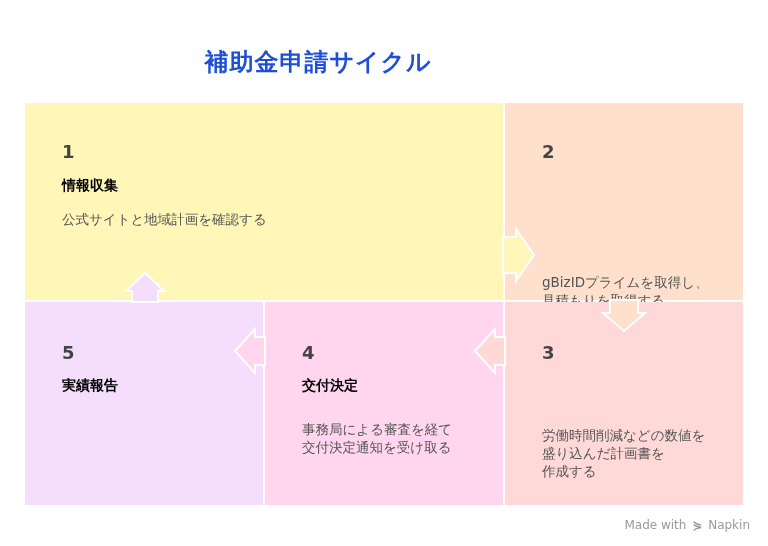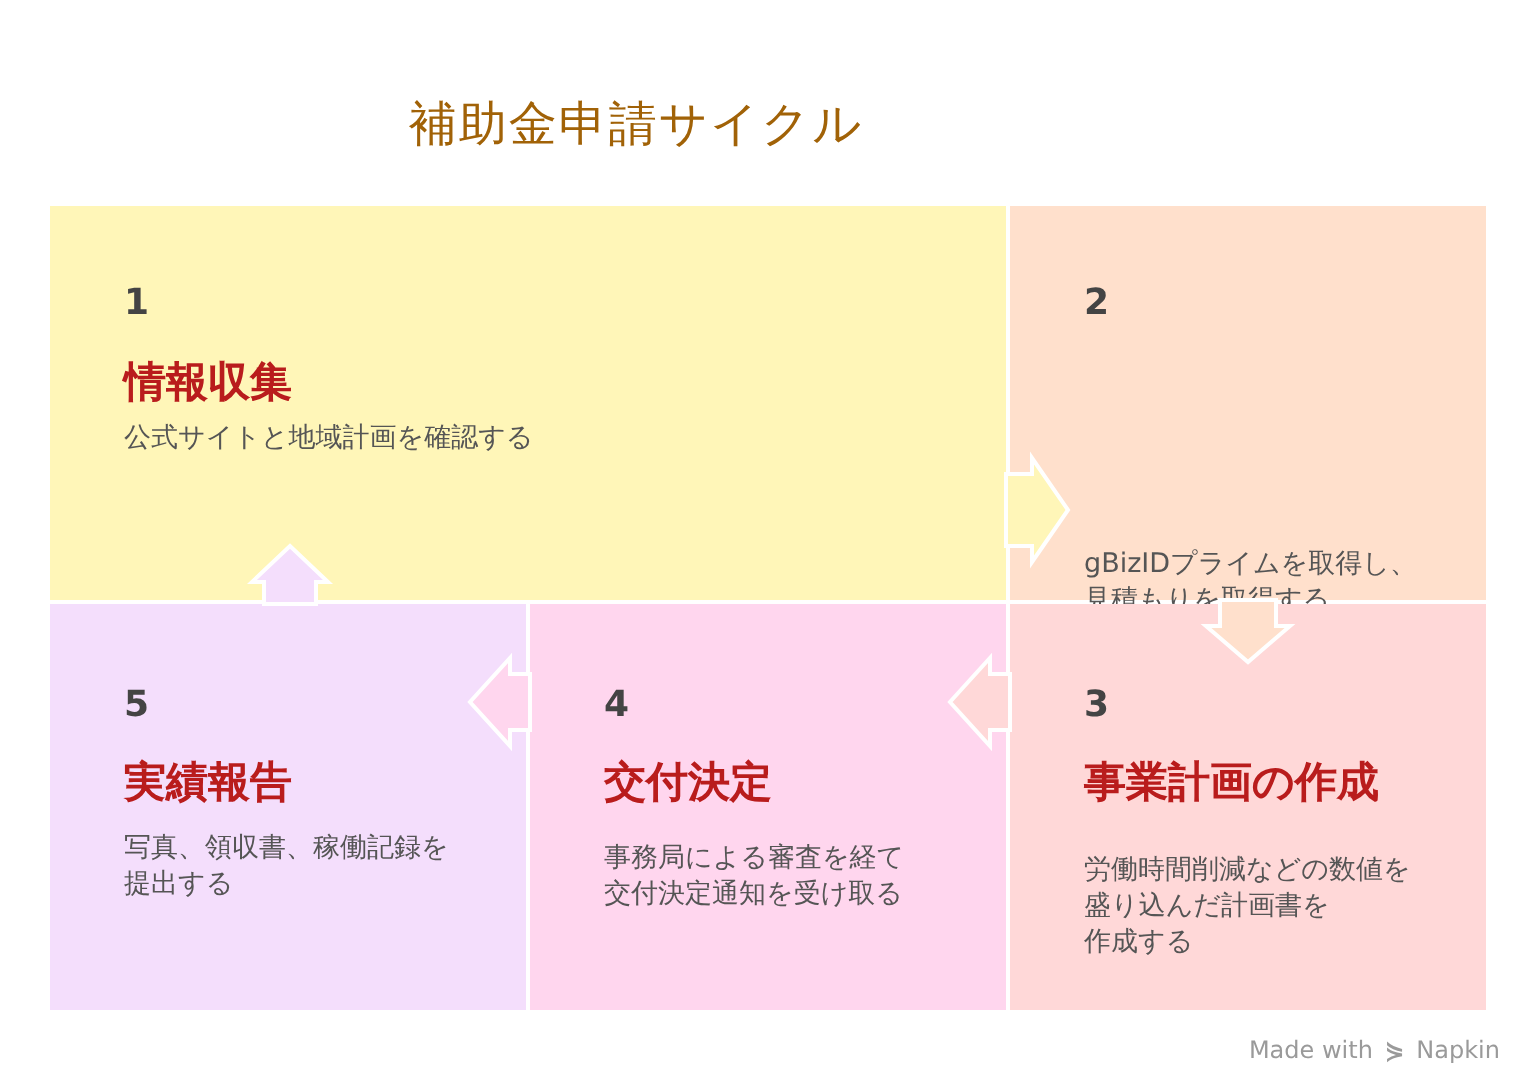--- a/index.html
+++ b/index.html
@@ -2,25 +2,25 @@
 <html><head>
 <meta charset="utf-8">
 <style>
   html, body { margin: 0; padding: 0; }
   body {
     width: 768px; height: 546px; background: #ffffff; position: relative; overflow: hidden;
     font-family: "DejaVu Sans", "Liberation Sans", sans-serif; color: #484848;
   }
   .title {
     position: absolute; left: 0; top: 46px; width: 636px; text-align: center;
-    font-size: 24px; font-weight: normal; color: #a16207; letter-spacing: 1px;
+    font-size: 24px; font-weight: bold; color: #1d4ed8; letter-spacing: 1px;
   }
   .cell { position: absolute; box-sizing: border-box; }
   .num { position: absolute; font-size: 18px; font-weight: bold; color: #444; }
-  .head { position: absolute; font-size: 21px; font-weight: bold; color: #b91c1c; white-space: nowrap; }
+  .head { position: absolute; font-size: 14px; font-weight: bold; color: #000000; white-space: nowrap; }
   .desc { position: absolute; font-size: 13.5px; line-height: 18px; color: #555; white-space: pre-line; }
   svg.arrows { position: absolute; left: 0; top: 0; }
   .footer {
     position: absolute; right: 18px; top: 518px; font-size: 12px; color: #9a9a9a;
   }
   .footer .logo { display: inline-block; margin: 0 2px; font-weight: bold; color: #9a9a9a; }
 </style>
 </head>
 <body>
 
@@ -33,38 +33,35 @@
 </div>
 
 <div class="cell" style="left:505px; top:103px; width:238px; height:197px; background:#FFE0CC;">
   <div class="num" style="left:37px; top:38px;">2</div>
   <div class="desc" style="left:37px; top:122px;margin-top:48px;">gBizIDプライムを取得し、
 見積もりを取得する</div>
 </div>
 
 <div class="cell" style="left:505px; top:302px; width:238px; height:203px; background:#FFD8D8;">
   <div class="num" style="left:37px; top:40px;">3</div>
-  <div class="head" style="left:37px; top:75px;">事業計画の作成</div>
   <div class="desc" style="left:37px; top:124px;">労働時間削減などの数値を
 盛り込んだ計画書を
 作成する</div>
 </div>
 
 <div class="cell" style="left:265px; top:302px; width:238px; height:203px; background:#FFD6EE;">
   <div class="num" style="left:37px; top:40px;">4</div>
   <div class="head" style="left:37px; top:75px;font-family:Liberation Serif, serif;">交付決定</div>
   <div class="desc" style="left:37px; top:118px;">事務局による審査を経て
 交付決定通知を受け取る</div>
 </div>
 
 <div class="cell" style="left:25px; top:302px; width:238px; height:203px; background:#F4DEFC;">
   <div class="num" style="left:37px; top:40px;">5</div>
   <div class="head" style="left:37px; top:75px;text-align:center;">実績報告</div>
-  <div class="desc" style="left:37px; top:113px;">写真、領収書、稼働記録を
-提出する</div>
 </div>
 
 <svg class="arrows" width="768" height="546">
 
   <polygon points="503,237 516,237 516,229 534,255 516,281 516,273 503,273" fill="#FFF6B8" stroke="#ffffff" stroke-width="2"></polygon>
 
   <polygon points="610,300 610,313 603,313 624,331 645,313 638,313 638,300" fill="#FFE0CC" stroke="#ffffff" stroke-width="2"></polygon>
 
   <polygon points="505,337 495,337 495,329 475,351 495,373 495,365 505,365" fill="#FFD8D8" stroke="#ffffff" stroke-width="2"></polygon>
 

